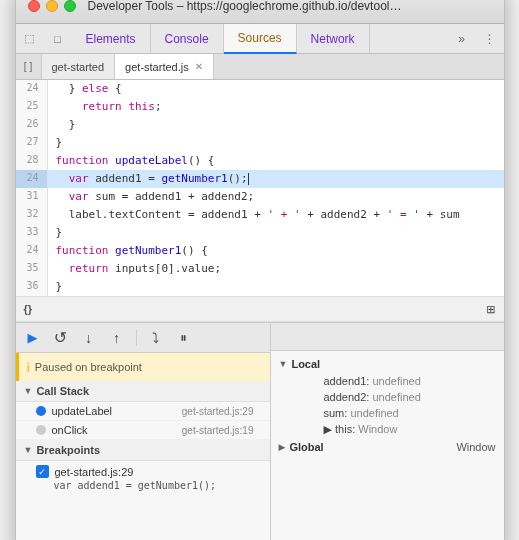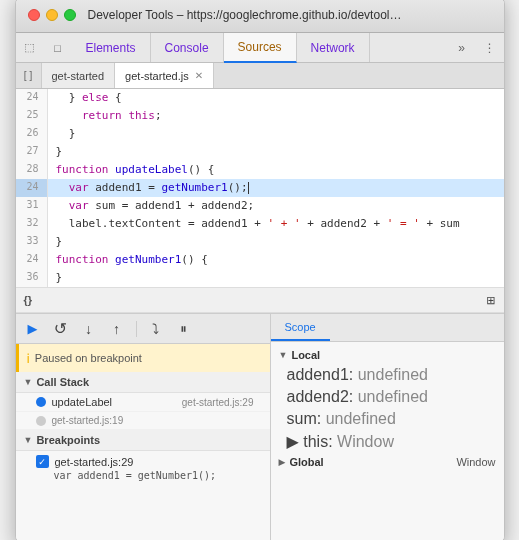--- a/index.html
+++ b/index.html
@@ -336,23 +336,24 @@
       align-items: center;
       padding: 3px 8px;
       font-size: 11px;
       font-weight: 600;
       color: #333;
       cursor: pointer;
       gap: 4px;
     }
     .scope-section-arrow { font-size: 9px; color: #666; }
     .scope-prop {
-      padding: 2px 8px 2px 16px;
-      font-size: 16px;
+      padding: 2px 8px 2px 6px;
+      font-size: 11px;
       color: #333;
+      margin-left: 47px;
     }
     .scope-prop .prop-name { color: #444; }
     .scope-prop .prop-value { color: #888; }
     .scope-global {
       display: flex;
       align-items: center;
       padding: 3px 8px;
       font-size: 11px;
       cursor: pointer;
       gap: 4px;
@@ -450,20 +451,24 @@
     </div>
     <div class="code-line">
       <span class="line-num">33</span>
       <span class="code-content">}</span>
     </div>
     <div class="code-line">
       <span class="line-num">24</span>
       <span class="code-content"><span class="kw">function</span> <span class="fn">getNumber1</span>() {</span>
     </div>
     <div class="code-line">
+      <span class="line-num">35</span>
+      <span class="code-content">  <span class="kw">return</span> inputs[0].value;</span>
+    </div>
+    <div class="code-line">
       <span class="line-num">36</span>
       <span class="code-content">}</span>
     </div>
   </div>
 
   <div class="status-bar">
     <span class="status-braces">{}</span>
     <span class="status-expand">⊞</span>
   </div>
 
@@ -490,43 +495,41 @@
         <span class="section-arrow">▼</span>
         <span>Call Stack</span>
       </div>
       <div class="call-stack-item active-frame">
         <div class="cs-icon" style="background:#1a73e8;"></div>
         <span class="cs-label">updateLabel</span>
         <span class="cs-file">get-started.js:29</span>
       </div>
       <div class="call-stack-item">
         <div class="cs-icon" style="background:#ccc;"></div>
+        <span class="cs-label">onClick</span>
         <span class="cs-file">get-started.js:19</span>
       </div>
 
       <div class="section-header">
         <span class="section-arrow">▼</span>
         <span>Breakpoints</span>
       </div>
       <div class="breakpoints-list">
         <div class="breakpoint-item">
           <div class="bp-header">
             <div class="bp-checkbox">✓</div>
             <span class="bp-file">get-started.js:29</span>
           </div>
           <div class="bp-code">var addend1 = getNumber1();</div>
         </div>
       </div>
     </div>
 
     <div class="scope-panel">
       <div class="scope-tabs">
-        <div class="scope-tab active">
-          <span>Scope</span>
-        </div>
       </div>
       <div class="scope-content">
         <div class="scope-section-header">
           <span class="scope-section-arrow">▼</span>
           <span>Local</span>
         </div>
         <div class="scope-prop">
           <span class="prop-name">addend1: </span><span class="prop-value">undefined</span>
         </div>
         <div class="scope-prop">

